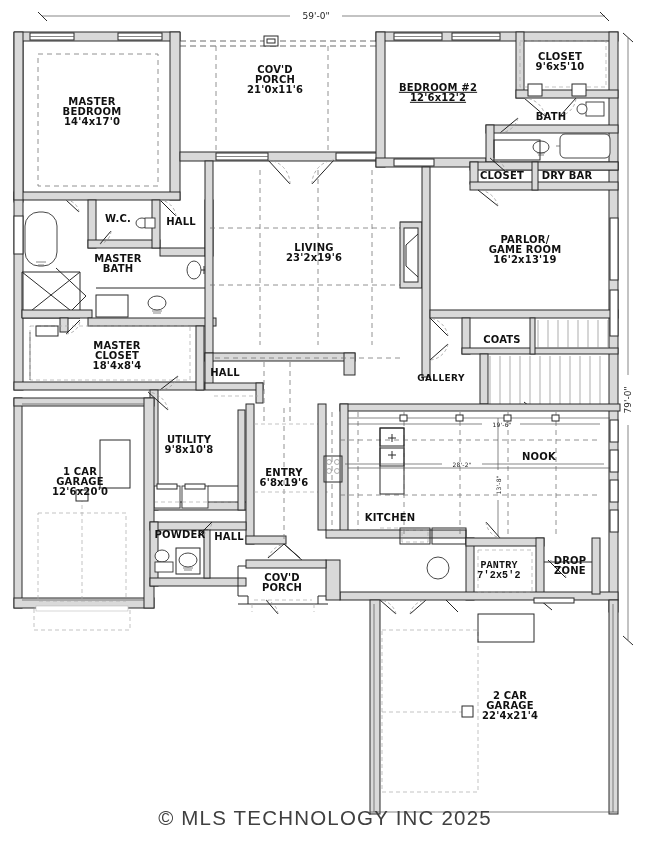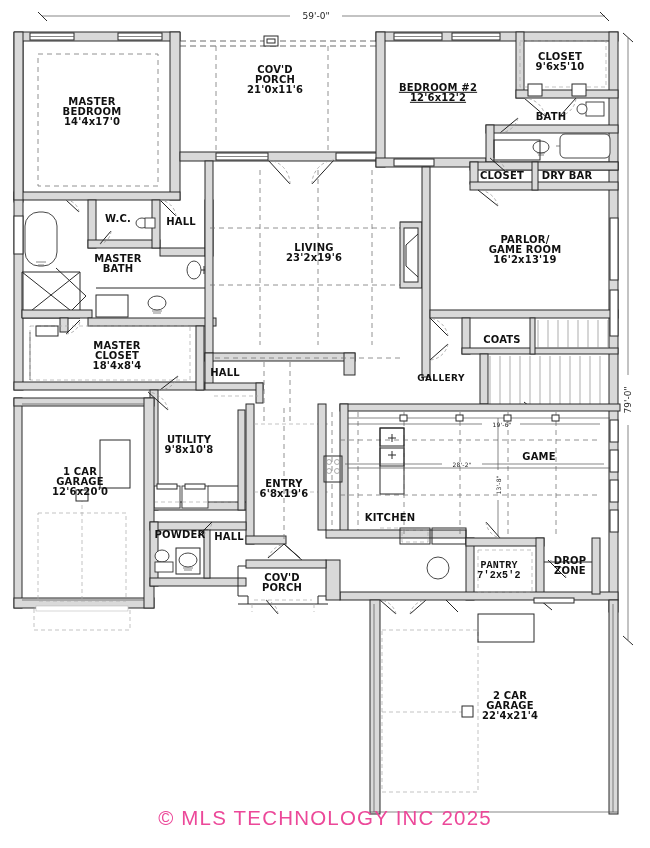--- a/index.html
+++ b/index.html
@@ -37,21 +37,21 @@
     font-size:9px;color:#222;white-space:pre;
     transform:translate(-50%,-50%);
     background:#fff;padding:0 3px;
   }
   .dimbig.rot{transform:translate(-50%,-50%) rotate(-90deg);}
   #watermark{
     position:absolute;left:0;top:806px;width:650px;
     text-align:center;
     font-family:"Liberation Sans", sans-serif;
     font-size:20.5px;
-    color:#ec4899;
+    color:#404040;
     letter-spacing:1.2px;
     white-space:pre;
     pointer-events:none;
   }
 </style>
 </head>
 <body>
 
 <svg id="plan" viewBox="0 0 650 848" width="650" height="848" xmlns="http://www.w3.org/2000/svg">
   <defs>
@@ -488,26 +488,26 @@
 GAME ROOM</span>
 <span>16'2x13'19</span></div>
     <div class="lbl sm" style="left: 117px; top: 356px;"><span>MASTER
 CLOSET</span>
 <span>18'4x8'4</span></div>
     <div class="lbl sm" style="left: 225px; top: 373px;"><span>HALL</span></div>
     <div class="lbl md" style="left: 394px; top: 379px; margin-left: 47px;"><span>GALLERY</span></div>
     <div class="lbl sm" style="left: 502px; top: 340px;"><span>COATS</span></div>
     <div class="lbl sm" style="left: 189px; top: 445px;"><span>UTILITY</span>
 <span>9'8x10'8</span></div>
-    <div class="lbl sm" style="left: 284px; top: 478px; margin-top: 11px;"><span>ENTRY</span>
+    <div class="lbl sm" style="left: 284px; top: 478px;"><span>ENTRY</span>
 <span>6'8x19'6</span></div>
     <div class="lbl sm" style="left: 80px; top: 482px;"><span>1 CAR
 GARAGE</span>
 <span>12'6x20'0</span></div>
-    <div class="lbl sm" style="left: 539px; top: 457px;"><span>GAME</span></div>
+    <div class="lbl sm" style="left: 539px; top: 457px;"><span>NOOK</span></div>
     <div class="lbl sm" style="left: 390px; top: 518px;"><span>KITCHEN</span></div>
     <div class="lbl sm" style="left: 180px; top: 535px;"><span>POWDER</span></div>
     <div class="lbl sm" style="left: 229px; top: 537px;"><span>HALL</span></div>
     <div class="lbl sm" style="left: 282px; top: 583px;"><span>COV'D
 PORCH</span></div>
     <div class="lbl sm" style="left: 499px; top: 571px; font-family: Liberation Mono, monospace;"><span>PANTRY</span>
 <span>7'2x5'2</span></div>
     <div class="lbl sm" style="left: 570px; top: 566px;"><span>DROP
 ZONE</span></div>
     <div class="lbl sm" style="left: 510px; top: 706px;"><span>2 CAR

